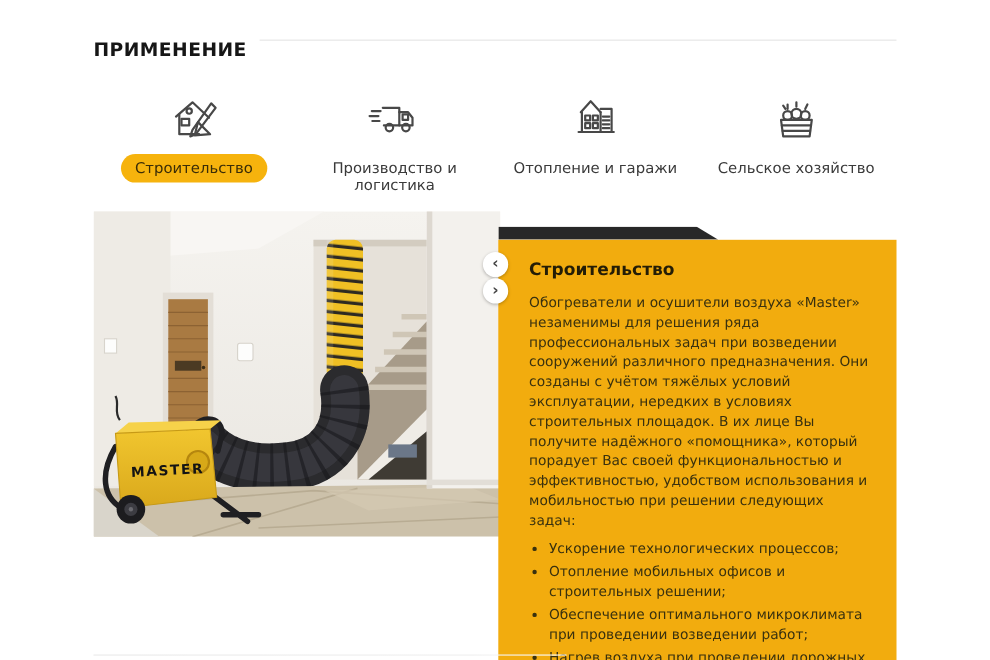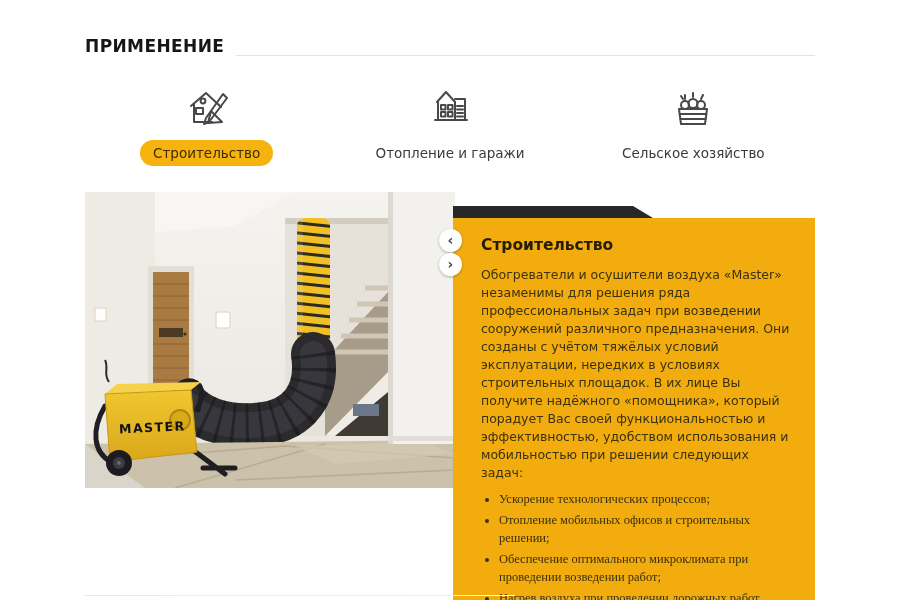--- a/index.html
+++ b/index.html
@@ -3,21 +3,21 @@
 <meta charset="utf-8">
 <style>
   html,body{margin:0;padding:0;}
   body{
     width:900px;height:600px;position:relative;background:#ffffff;
     font-family:"DejaVu Sans","Liberation Sans",sans-serif;overflow:hidden;
   }
   
   .section-header{
     position:absolute;left:85px;top:36px;width:730px;
-    display:flex;align-items:flex-end;
+    display:flex;align-items:flex-start;
   }
   .section-title{
     font-size:17px;font-weight:bold;letter-spacing:.4px;color:var(--heading,#161616);
     white-space:nowrap;
   }
   .section-rule{flex:1;height:0;border-top:1px solid var(--divider,#e4e4e4);margin-left:12px;}
 
   
   .tabs{
     position:absolute;left:85px;top:82px;width:730px;display:flex;
@@ -50,21 +50,21 @@
     position:absolute;left:453px;top:218px;width:362px;min-height:317px;
     background:var(--panel,#f2ac0e);box-sizing:border-box;
     padding:16px 22px 18px 28px;color:var(--paneltext,#39310f);
   }
   .panel-title{
     font-size:15.5px;font-weight:bold;color:var(--paneltitle,#241d06);
     margin:2px 0 12px 0;
   }
   .panel-text{font-size:12.5px;line-height:18px;margin:0 0 0 0;}
   .panel-list{margin:8px 0 0 2px;padding-left:16px;font-size:12.5px;line-height:18px;}
-  .panel-list li{margin-bottom:3px;font-family:Liberation Serif, serif;}
+  .panel-list li{margin-bottom:3px;}
 
   
   .nav-btn{
     position:absolute;width:23px;height:23px;border-radius:50%;background:#ffffff;
     border:none;box-shadow:0 1px 3px rgba(0,0,0,.28);cursor:pointer;
     display:flex;align-items:center;justify-content:center;
     font-size:14px;font-weight:bold;color:#454545;line-height:1;padding:0 0 2px 0;
     font-family:"DejaVu Sans",sans-serif;z-index:5;
   }
   .nav-prev{left:439px;top:229px;}
@@ -93,20 +93,35 @@
         <path d="M13 22 V 40 H 31"></path>
         <circle cx="22" cy="19" r="2.4"></circle>
         <rect x="15" y="26" width="7" height="6"></rect>
         <path d="M42 12 L46 16 L28 40 L23 42 L25 36 Z"></path>
         <path d="M30 29 L41 40 L27 41 Z"></path>
       </svg>
     </span>
     <span class="tab-label">Строительство</span>
   </div>
 
+  <div class="tab">
+    <span class="tab-icon">
+      <svg viewBox="0 0 52 52" width="52" height="52" fill="none" stroke="#484848" stroke-width="2" stroke-linecap="round" stroke-linejoin="round">
+        <path d="M15 16 H30 V32 H16"></path>
+        <path d="M30 20 H38 L42 25 V32 H30"></path>
+        <rect x="33" y="22" width="5" height="5"></rect>
+        <circle cx="21" cy="34" r="3.4"></circle>
+        <circle cx="36" cy="34" r="3.4"></circle>
+        <path d="M5 19 H13"></path>
+        <path d="M3 23.5 H11"></path>
+        <path d="M5.5 28 H12"></path>
+      </svg>
+    </span>
+    <span class="tab-label">Производство и логистика</span>
+  </div>
 
   <div class="tab">
     <span class="tab-icon">
       <svg viewBox="0 0 52 52" width="52" height="52" fill="none" stroke="#484848" stroke-width="2" stroke-linecap="round" stroke-linejoin="round">
         <path d="M13 20 L22 10 L31 20"></path>
         <path d="M14 20 V 38 H 31 V 20"></path>
         <rect x="17" y="23" width="4.5" height="4.5"></rect>
         <rect x="24" y="23" width="4.5" height="4.5"></rect>
         <rect x="17" y="30" width="4.5" height="4.5"></rect>
         <rect x="24" y="30" width="4.5" height="4.5"></rect>

